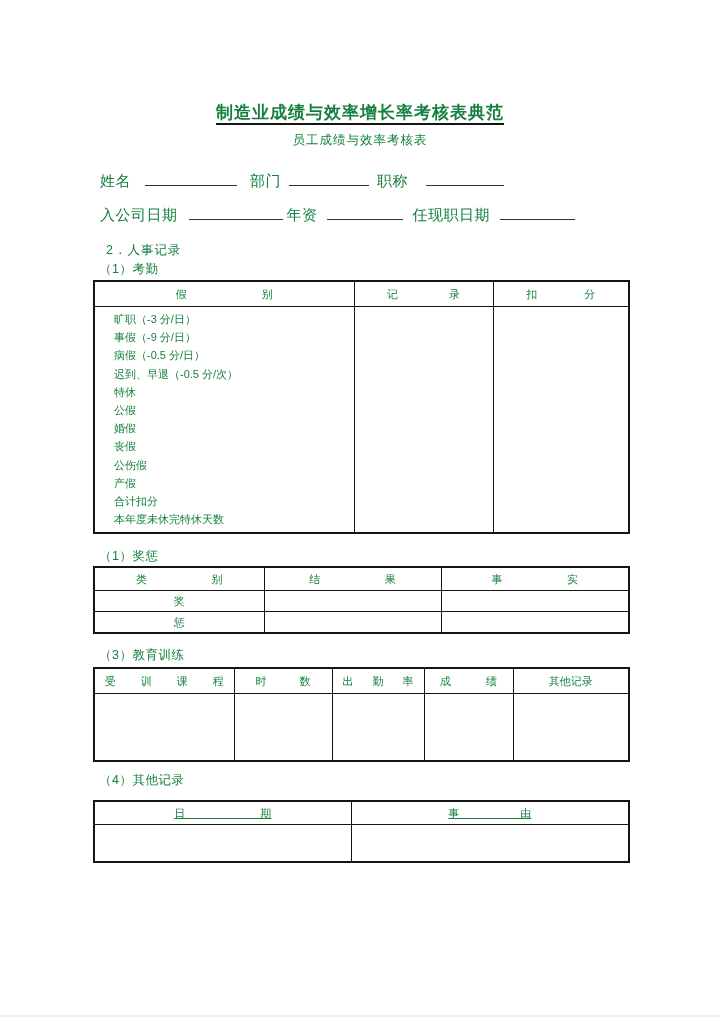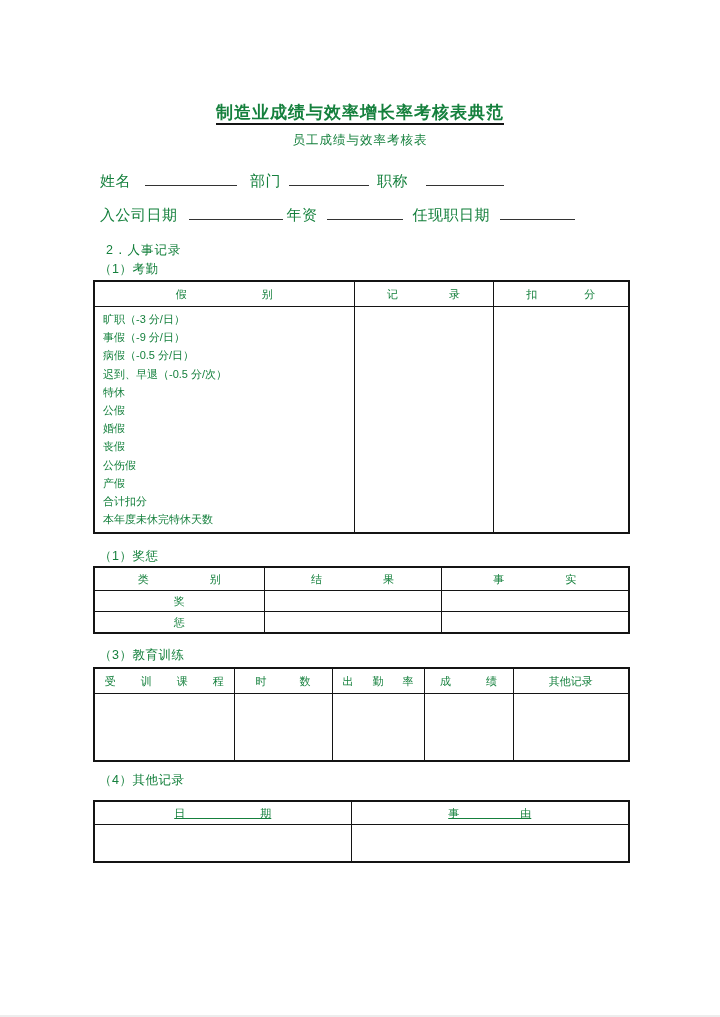--- a/index.html
+++ b/index.html
@@ -41,24 +41,24 @@
   }
   th, td {
     border:1px solid #141414;
     font-size:11px; font-weight:normal;
     padding:0; vertical-align:top;
     overflow:hidden;
   }
   th { text-align:center; vertical-align:middle; white-space:nowrap; }
   .t1 { top:280px; width:535px; }
   .t1 th { height:24px; }
-  .t1 .leave-line { line-height:18.2px; padding-left:8px; white-space:nowrap; }
+  .t1 .leave-line { line-height:18.2px; padding-left:19px; white-space:nowrap; }
   .t1 td.body-cell { height:222px; padding-top:3px; }
   .t2 { top:566px; width:535px; }
-  .t2 th { height:22px; }
+  .t2 th { height:22px;font-family:Liberation Mono, monospace; }
   .t2 td { height:20px; text-align:center; vertical-align:middle; }
   .t3 { top:667px; width:535px; }
   .t3 th { height:24px;margin-top:11px; }
   .t3 td { height:66px; }
   .t4 { top:800px; width:535px; }
   .t4 th { height:22px;text-decoration:underline; }
   .t4 td { height:36px; }
   
   .ws-72 { word-spacing:72px; }
   .ws-58 { word-spacing:58px; }

